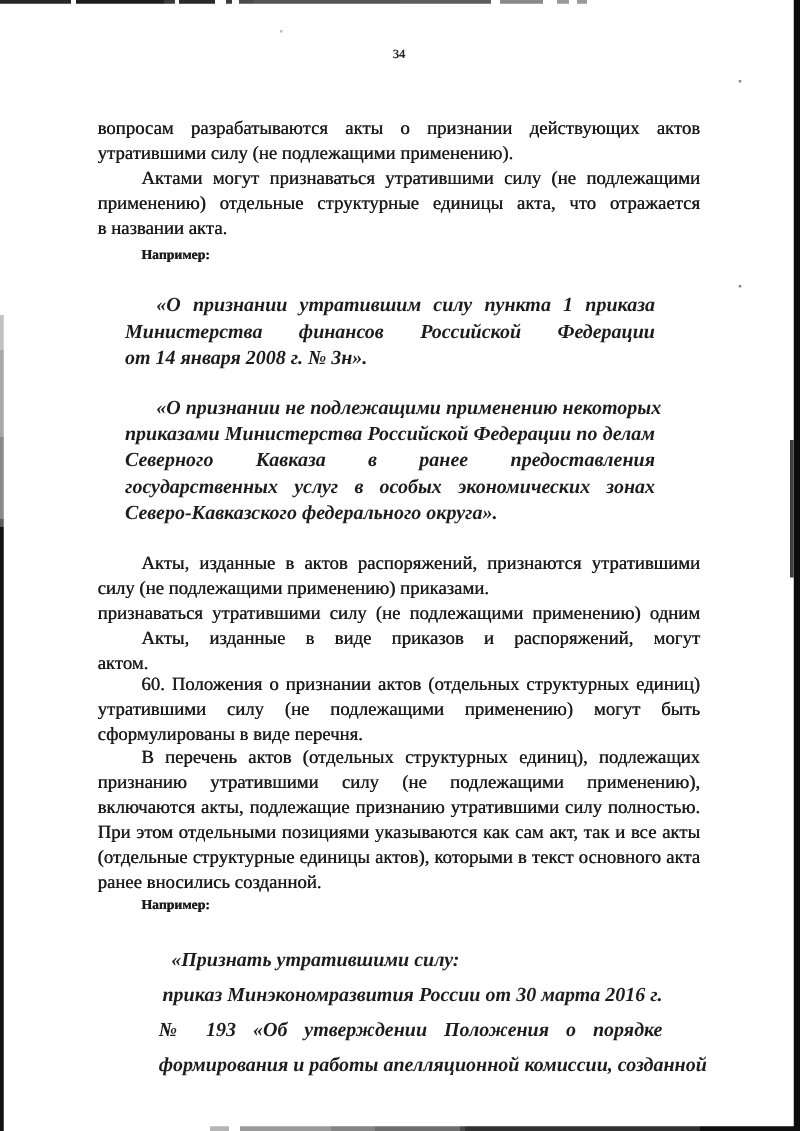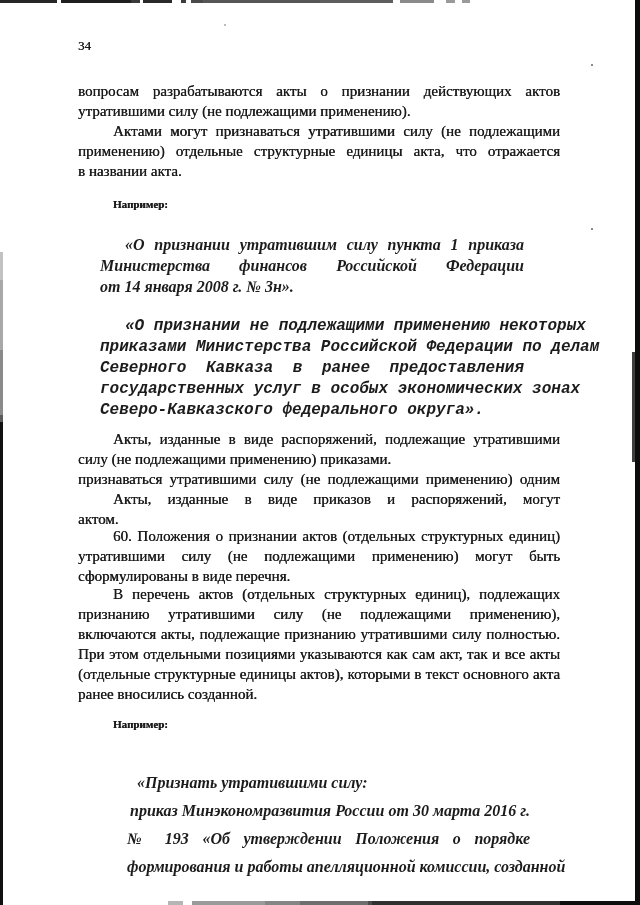--- a/index.html
+++ b/index.html
@@ -5,32 +5,32 @@
   html, body { margin:0; padding:0; }
   body {
     width:640px; height:905px;
     background:#ffffff;
     position:relative;
     overflow:hidden;
     font-family:"Liberation Serif","DejaVu Serif",serif;
     color:#1c1c1c;
   }
   .block { position:absolute; }
-  .body-text { font-size:15px; text-shadow:0.3px 0 0 currentColor; }
+  .body-text { font-size:15px; text-shadow:0.3px 0 0 currentColor;margin-top:12px; }
   .ln { height:20px; line-height:20px; white-space:nowrap; overflow:visible; }
   .j  { text-align:justify; text-align-last:justify; -moz-text-align-last:justify; }
   .ind35 { padding-left:35px; }
   .ind25 { padding-left:25px; }
-  .ind10 { padding-left:10px;margin-top:14px; }
+  .ind10 { padding-left:10px; }
   .ind3  { padding-left:3px; }
   .label { font-weight:bold; font-size:11px; text-shadow:0.3px 0 0 currentColor; }
   .ex { font-style:italic; font-weight:bold; font-size:16px; }
   .ex .ln { height:21px; line-height:21px; }
   #ex3 .ln { height:28px; line-height:28px; }
-  .pagenum { font-size:13px; text-shadow:0.3px 0 0 currentColor; }
+  .pagenum { font-size:10px; text-align:center; text-shadow:0.3px 0 0 currentColor; }
 
   
   .edge-top {
     position:absolute; top:0; left:0; width:640px; height:3px;
     background:linear-gradient(to right,
       #262626 0 57px, rgba(0,0,0,0) 57px 61px,
       #1f1f1f 61px 131px, #3a3a3a 131px 140px, rgba(0,0,0,0) 140px 143px,
       #2a2a2a 143px 172px, rgba(0,0,0,0) 172px 181px,
       #3c3c3c 181px 186px, rgba(0,0,0,0) 186px 191px,
       #4a4a4a 191px 203px, #565656 203px 320px, #5e5e5e 320px 393px, rgba(0,0,0,0) 393px 400px,
@@ -84,30 +84,30 @@
 </div>
 
 <div class="block label ind35" style="top:198px; left:78px; width:482px;">Например:</div>
 
 <div class="block ex" id="ex1" style="top:234px; left:100px; width:424px;">
   <div class="ln j ind25">«О признании утратившим силу пункта 1 приказа</div>
   <div class="ln j">Министерства финансов Российской Федерации</div>
   <div class="ln">от 14 января 2008 г. № 3н».</div>
 </div>
 
-<div class="block ex" id="ex2" style="top:316px; left:100px; width:424px;font-family:Liberation Mono, monospace;">
+<div class="block ex" id="ex2" style="top:316px; left:100px; width:424px;">
   <div class="ln j ind25">«О признании не подлежащими применению некоторых</div>
   <div class="ln j">приказами Министерства Российской Федерации по делам</div>
   <div class="ln j">Северного Кавказа в ранее предоставления</div>
   <div class="ln j">государственных услуг в особых экономических зонах</div>
   <div class="ln">Северо-Кавказского федерального округа».</div>
 </div>
 
 <div class="block body-text" style="top:429px; left:78px; width:482px;">
-  <div class="ln j ind35">Акты, изданные в виде распоряжений, подлежащие утратившими</div>
+  <div class="ln j ind35">Акты, изданные в актов распоряжений, признаются утратившими</div>
   <div class="ln">силу (не подлежащими применению) приказами.</div>
 </div>
 
 <div class="block body-text" style="top:469px; left:78px; width:482px;">
   <div class="ln j">признаваться утратившими силу (не подлежащими применению) одним</div>
   <div class="ln j ind35">Акты, изданные в виде приказов и распоряжений, могут</div>
   <div class="ln">актом.</div>
 </div>
 
 <div class="block body-text" style="top:526px; left:78px; width:482px;">

